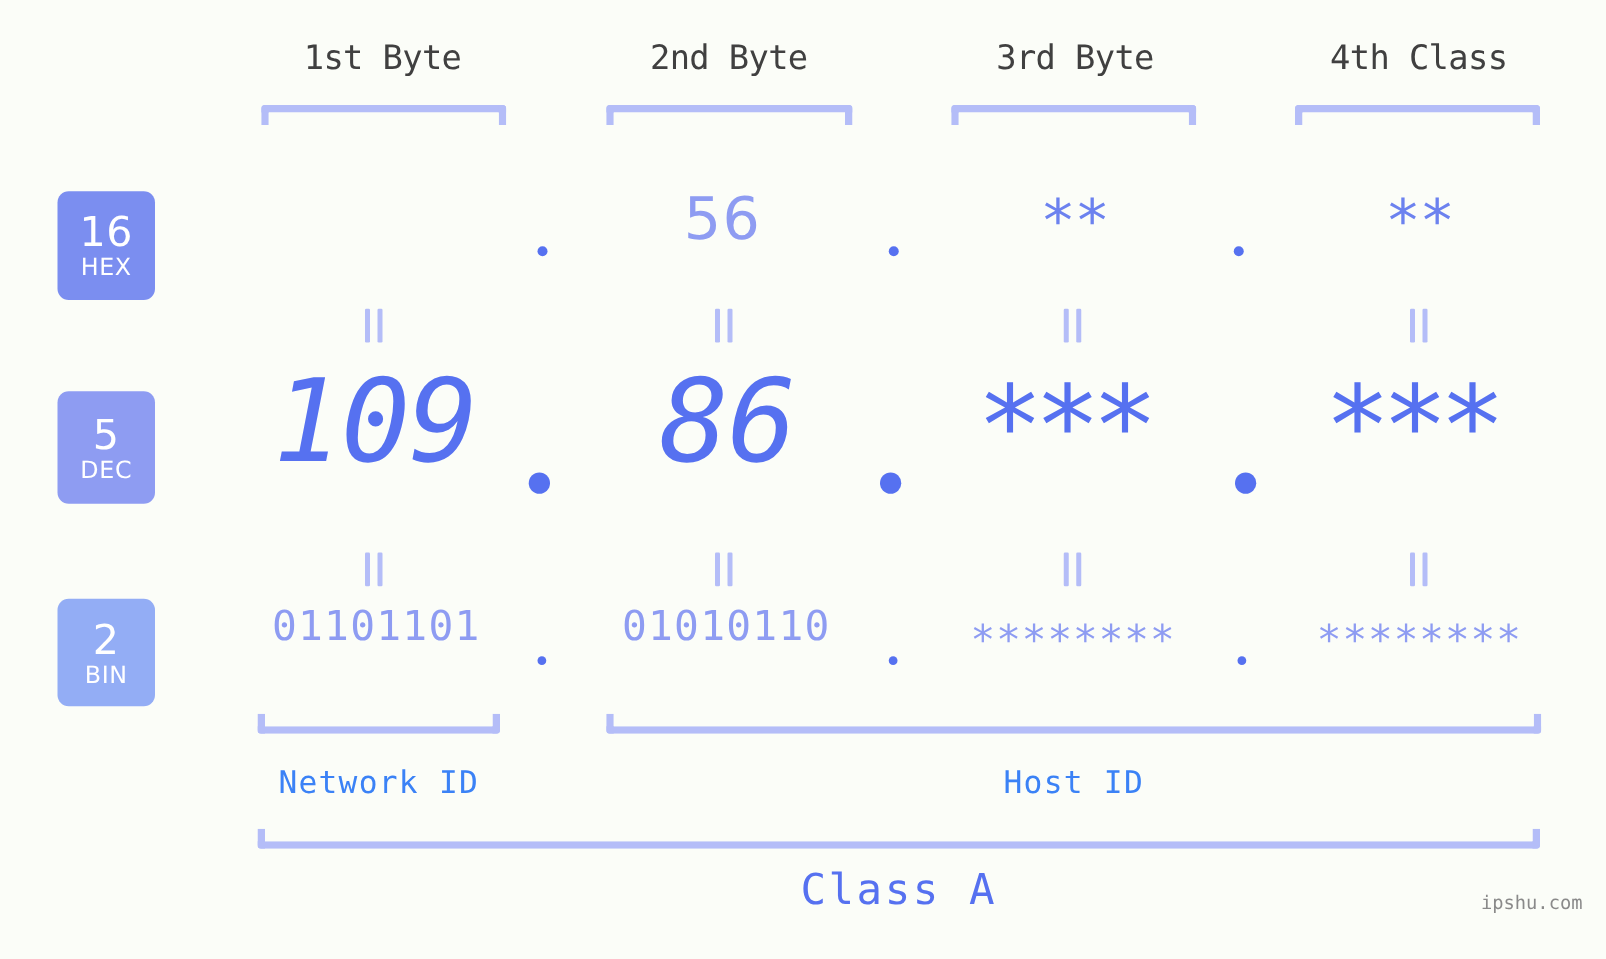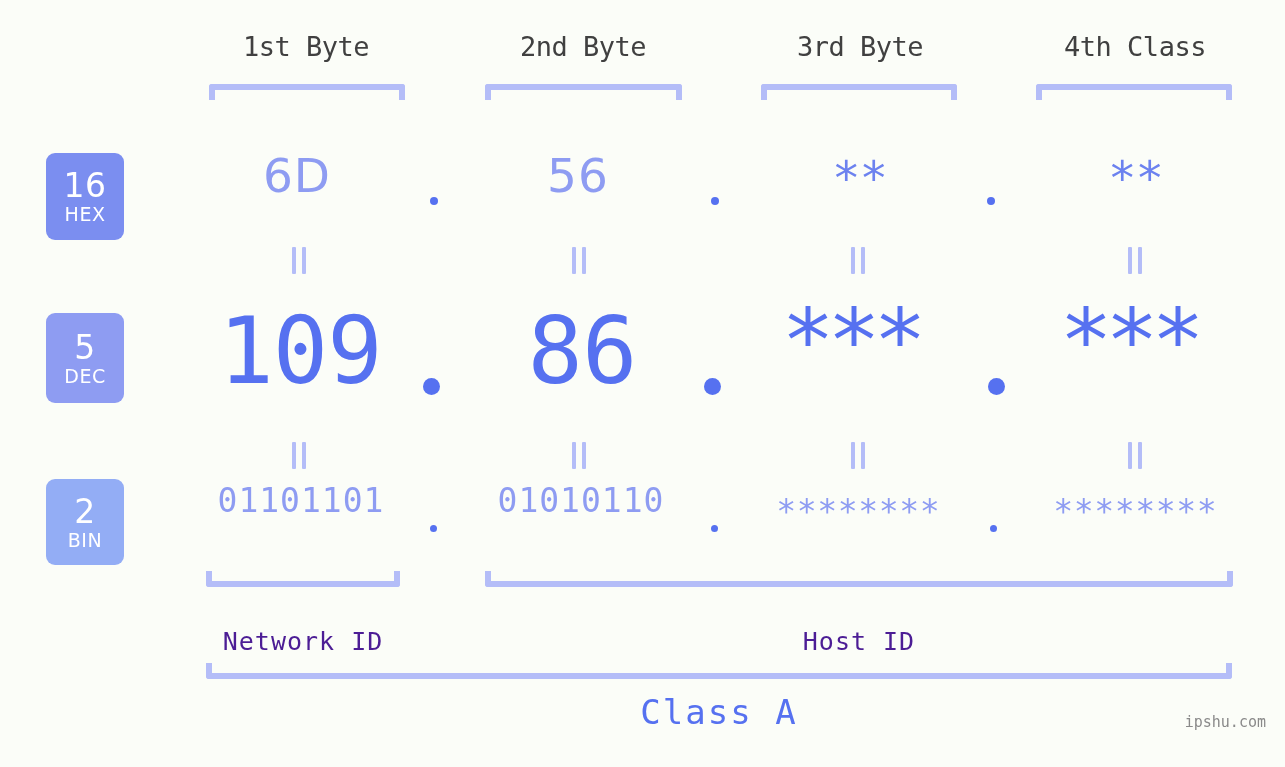--- a/index.html
+++ b/index.html
@@ -104,26 +104,27 @@
   .hex-star {
     top: 150px;
     width: 240px;
     font-family: "DejaVu Sans", sans-serif;
     font-size: 47px;
     color: #6c82ef;
     letter-spacing: 4px;
   }
 
   .dec-val {
-    top: 298px;
+    top: 284px;
     width: 240px;
     font-family: "DejaVu Sans Mono", monospace;
     font-size: 92px;
     color: #5671f0;
     letter-spacing: -1px;
+    font-style: italic;
   }
   .dec-star {
     top: 289px;
     width: 240px;
     font-family: "DejaVu Sans", sans-serif;
     font-size: 88px;
     color: #5671f0;
     letter-spacing: 2px;
   }
 
@@ -169,25 +170,24 @@
     background: #b4bdf8;
     border-radius: 1px;
   }
 
   
   .id-label {
     position: absolute;
     top: 611px;
     font-family: "DejaVu Sans Mono", monospace;
     font-size: 25px;
-    color: #4c1d95;
+    color: #3b82f6;
     text-align: center;
     white-space: nowrap;
     letter-spacing: 1px;
-    margin-top: 16px;
   }
 
   #class-label {
     position: absolute;
     top: 692px;
     left: 206px;
     width: 1026px;
     text-align: center;
     font-family: "DejaVu Sans Mono", monospace;
     font-size: 34px;
@@ -227,21 +227,20 @@
   </div>
   <div class="badge" id="badge-dec">
     <span class="num">5</span>
     <span class="nm">DEC</span>
   </div>
   <div class="badge" id="badge-bin">
     <span class="num">2</span>
     <span class="nm">BIN</span>
   </div>
 
-  <div class="cell hex-val" style="left:177px;">6D</div>
   <div class="cell hex-val" style="left:458px;">56</div>
   <div class="cell hex-star" style="left:742px;">**</div>
   <div class="cell hex-star" style="left:1018px;">**</div>
 
   <div class="dot dot-hex" style="left:430px;"></div>
   <div class="dot dot-hex" style="left:711px;"></div>
   <div class="dot dot-hex" style="left:987px;"></div>
 
   <div class="eq" style="left:292px; top:247px;">
       <i></i>

